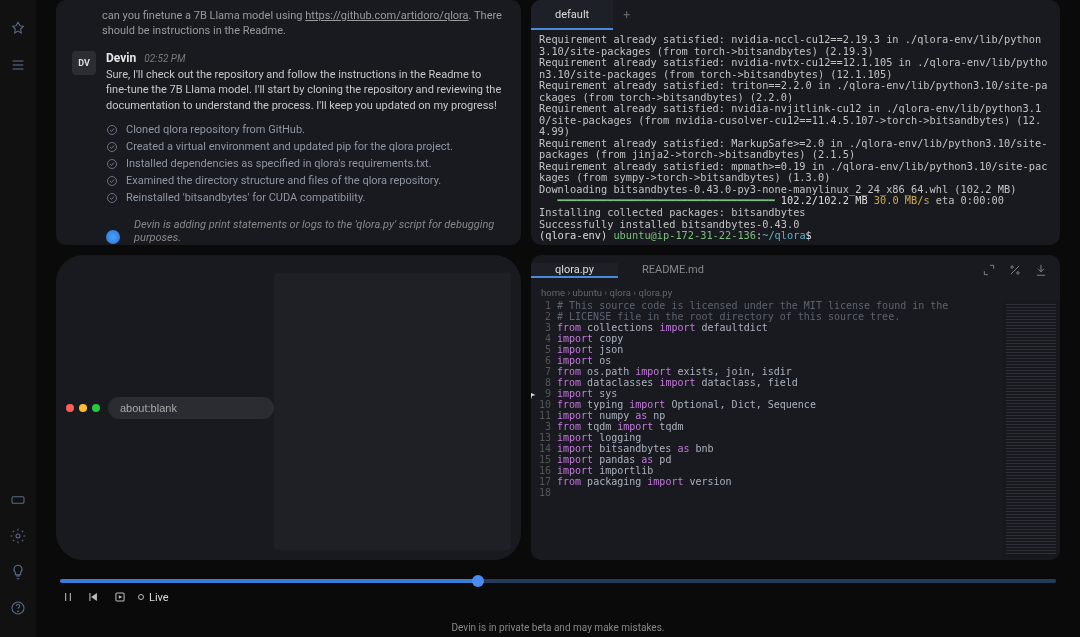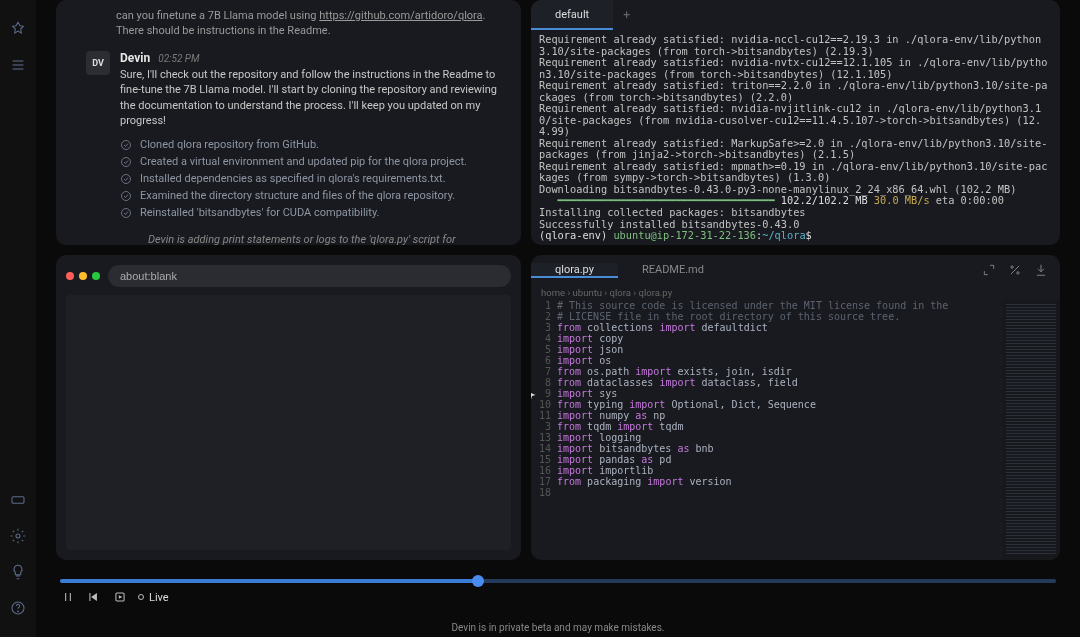--- a/index.html
+++ b/index.html
@@ -14,37 +14,37 @@
   .header-title { font-weight:700; font-size:14px; color:#e6e6e6; }
   .header-right { margin-left:auto; display:flex; align-items:center; gap:12px; }
   .toggle { width:30px; height:16px; background:#2a7cf0; border-radius:8px; position:relative; }
   .toggle::after { content:""; position:absolute; right:2px; top:2px; width:12px; height:12px; background:#fff; border-radius:50%; }
   .following { font-size:12px; color:#e6e6e6; font-weight:600; }
   .grid-icon { width:16px; height:16px; }
   .panes { display:flex; gap:10px; flex:1; min-height:0; }
   .left-col { width:465px; display:flex; flex-direction:column; gap:10px; min-height:0; }
   .right-col { flex:1; display:flex; flex-direction:column; gap:10px; min-height:0; }
   .panel { background:#181a1f; border-radius:10px; overflow:hidden; }
-  .chat { flex:0 0 245px; padding:8px 16px 12px 30px; overflow:hidden; }
+  .chat { flex:0 0 245px; padding:8px 16px 12px 16px; overflow:hidden; }
   .chat-prev { color:#9a9a9a; font-size:11px; line-height:1.4; padding-left:30px; }
   .chat-link { text-decoration:underline; color:#9a9a9a; }
   .msg { display:flex; gap:10px; margin-top:12px; }
   .avatar { width:24px; height:24px; border-radius:4px; background:#2b2d33; color:#ddd; font-size:9px; font-weight:700; display:flex; align-items:center; justify-content:center; flex-shrink:0; }
   .msg-body { flex:1; }
   .msg-head { display:flex; align-items:baseline; gap:8px; }
   .msg-name { font-weight:700; color:#e6e6e6; font-size:12px; }
   .msg-time { color:#7a7a7a; font-size:10px;font-style:italic; }
   .msg-text { color:#c8c8c8; font-size:11px; line-height:1.4; margin-top:2px; }
   .steps { margin-top:10px; display:flex; flex-direction:column; gap:4px; }
   .step { display:flex; align-items:flex-start; gap:8px; font-size:11px; color:#8e96a3; }
   .step svg { width:12px; height:12px; stroke:#6a7180; fill:none; stroke-width:2; flex-shrink:0; margin-top:1px; }
   .activity { display:flex; align-items:flex-end; gap:14px; margin-top:14px; }
   .spinner { width:14px; height:14px; border-radius:50%; background:radial-gradient(circle,#4aa3ff 0,#2a6fd0 100%); flex-shrink:0; }
   .activity-text { color:#888; font-style:italic; font-size:11px; }
-  .browser { flex:1; min-height:0; padding:10px; display:flex; flex-direction:column; }
+  .browser { flex:1; min-height:0; padding:10px; display:flex; flex-direction:row;border-radius:27px; }
   .browser-bar { display:flex; align-items:center; gap:8px; }
   .traffic { display:flex; gap:5px; }
   .dot { width:8px; height:8px; border-radius:50%; }
   .dot.r{background:#ff5f56;} .dot.y{background:#ffbd2e;} .dot.g{background:#27c93f;}
   .url-input { flex:1; height:22px; border-radius:11px; border:none; background:#2a2c32; color:#aaa; padding:0 12px; font-size:11px; outline:none; }
   .browser-body { flex:1; background:#1e2026; margin-top:8px; border-radius:4px; }
   .terminal { flex:0 0 245px; display:flex; flex-direction:column; }
   .tabs { display:flex; height:30px; }
   .tab { padding:0 24px; display:flex; align-items:center; font-size:11px; color:#888; border-bottom:2px solid transparent; cursor:pointer; }
   .tab.active { color:#ddd; border-bottom-color:#4a8bd8; background:#1d2026; }

